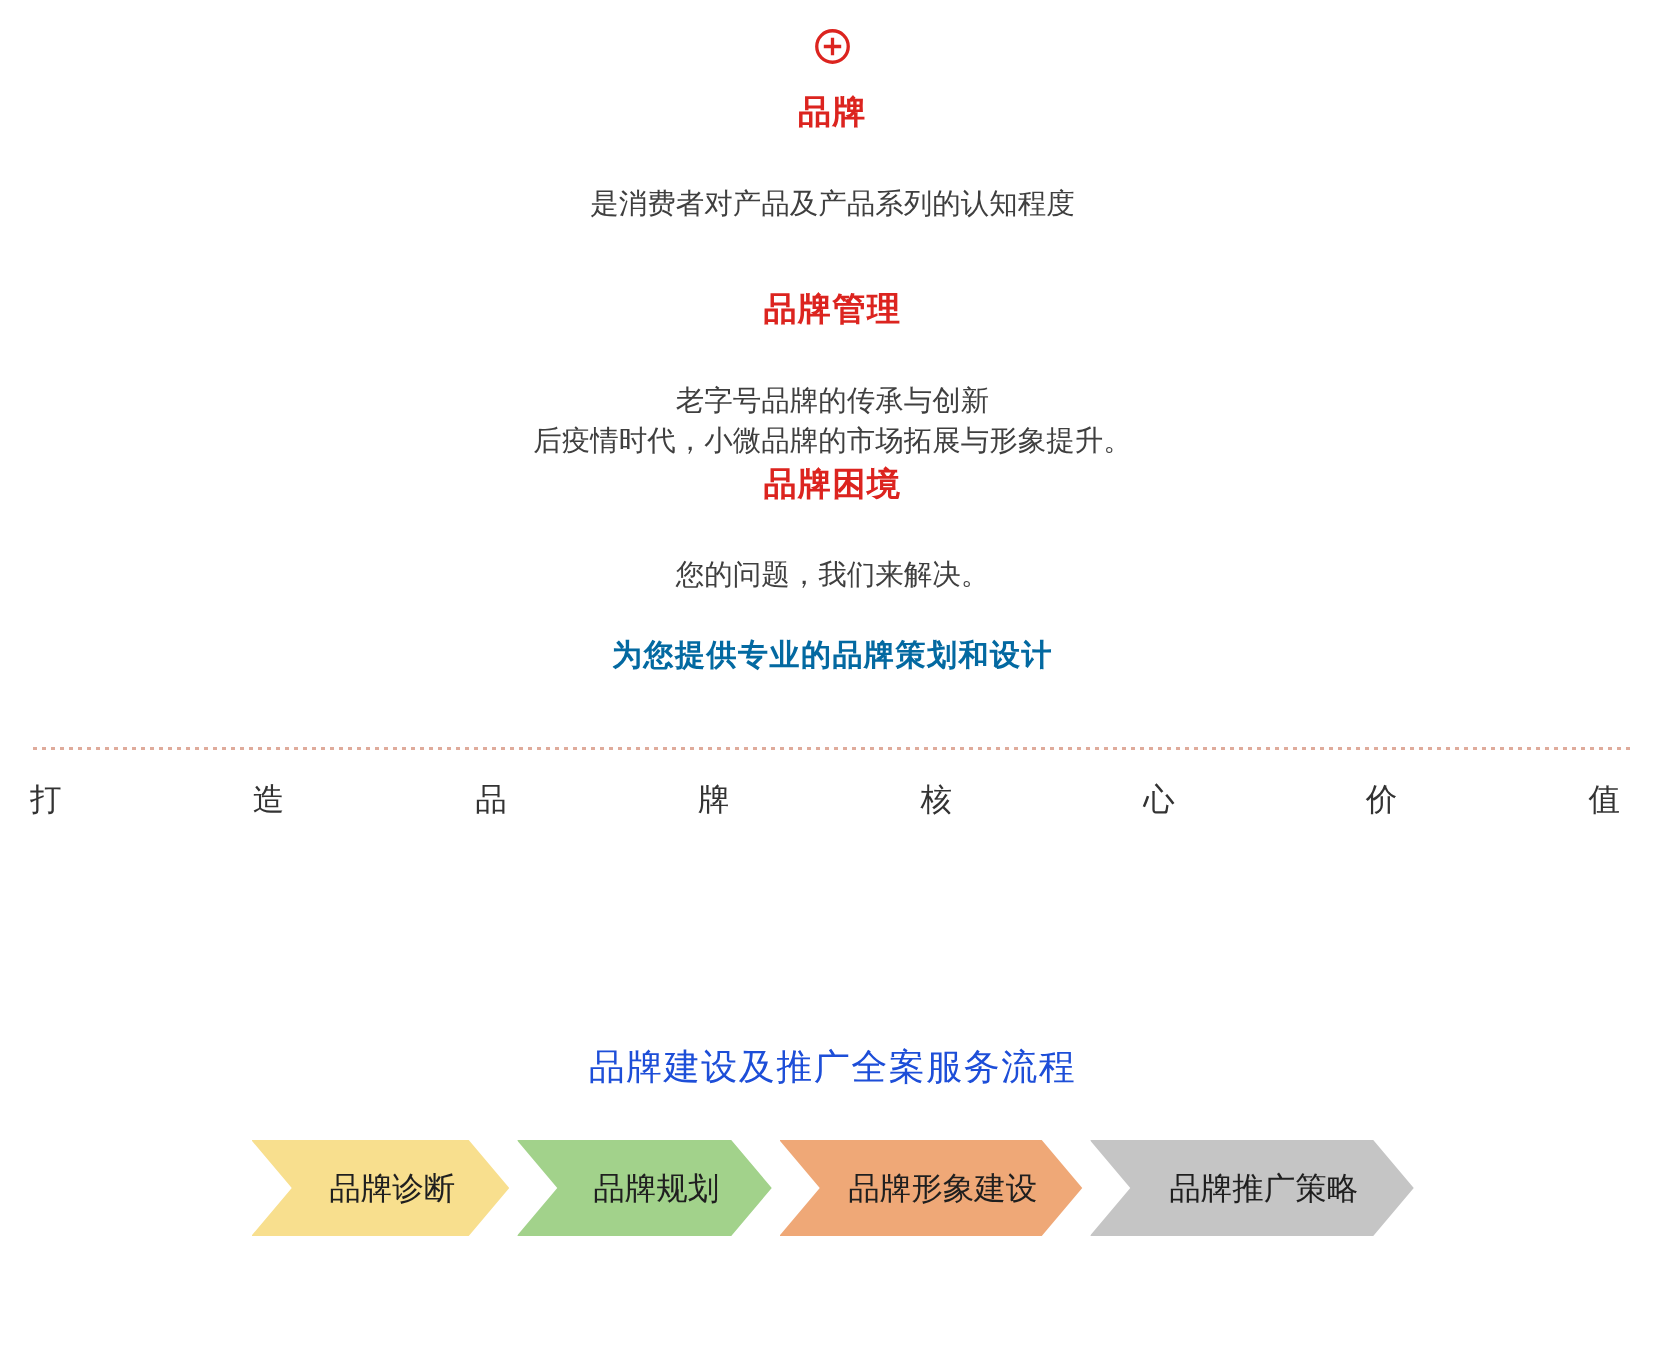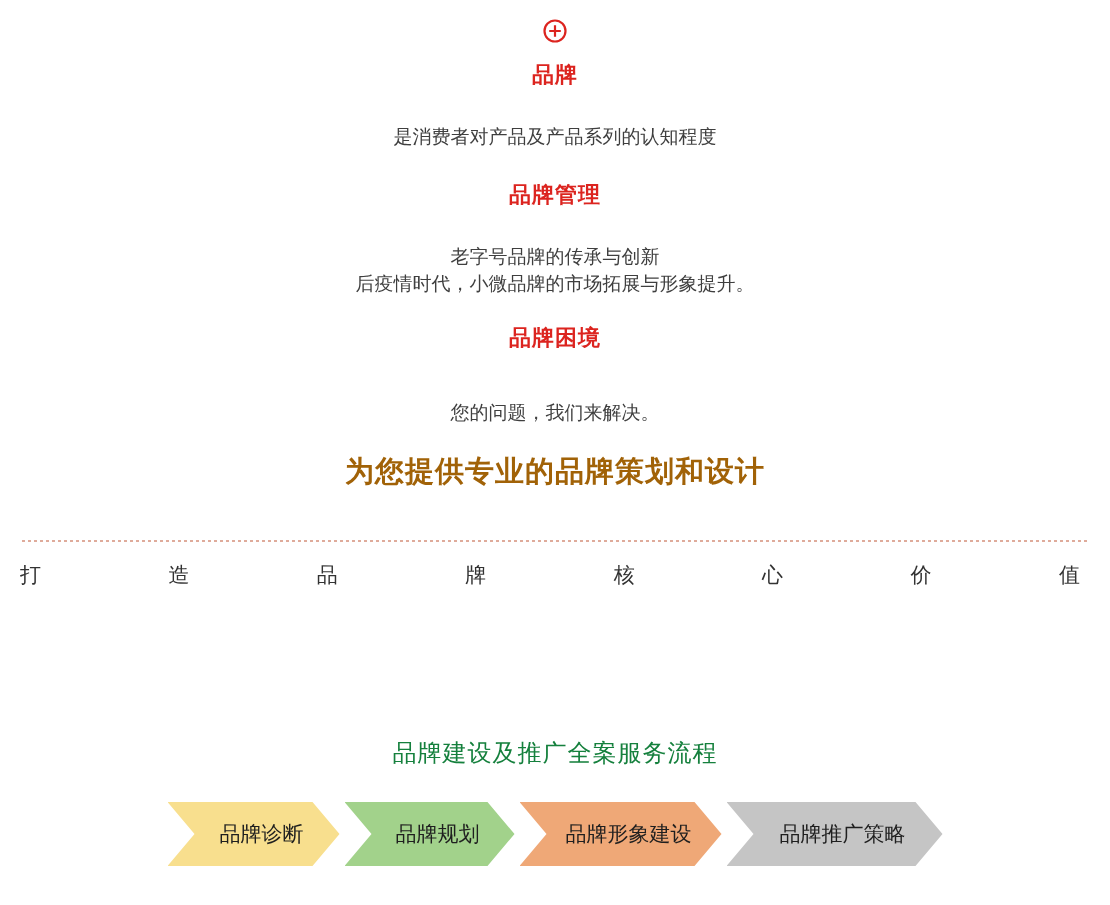--- a/index.html
+++ b/index.html
@@ -14,37 +14,37 @@
 
   .icon-wrap { padding-top:18px; height:44px; }
 
   .red-h {
     color:#dc241f;
     font-size:22px;
     font-weight:bold;
     letter-spacing:1px;
   }
   .h-brand       { margin-top:16px; }
-  .h-management  { margin-top:30px; }
-  .h-dilemma     { margin-top:26px; }
+  .h-management  { margin-top:41px; }
+  .h-dilemma     { }
 
   .body-text {
     font-size:19px;
     color:#3f3f3f;
     line-height:27px;
   }
   .p-brand-desc   { margin-top:33px; }
   .p-mgmt-desc    { margin-top:33px; }
   .p-dilemma-desc { margin-top:31px; padding:0 20px; }
-  .p-solution     { margin-top:46px;font-family:Liberation Serif, serif; }
+  .p-solution     { margin-top:32px;font-family:Liberation Serif, serif; }
 
   .cta {
     margin-top:26px;
-    color:#a16207;
-    font-size:29px;
+    color:#0369a1;
+    font-size:20px;
     font-weight:bold;
     letter-spacing:1px;
   }
 
   .divider {
     margin:48px 22px 0 22px;
     height:2px;
     background:repeating-linear-gradient(90deg,#dfab9b 0 3px,transparent 3px 6px);
   }
 
@@ -53,21 +53,21 @@
     padding:0 30px 0 20px;
     display:flex;
     justify-content:space-between;
     font-size:21px;
     color:#333333;
   }
 
   .flow-title {
     margin-top:148px;
     font-size:24px;
-    color:#15803d;
+    color:#1d4ed8;
     font-weight:normal;
     letter-spacing:1px;
   }
 
   .flow-bar {
     margin-top:33px;
     display:flex;
     justify-content:center;
     gap:5px;
   }

